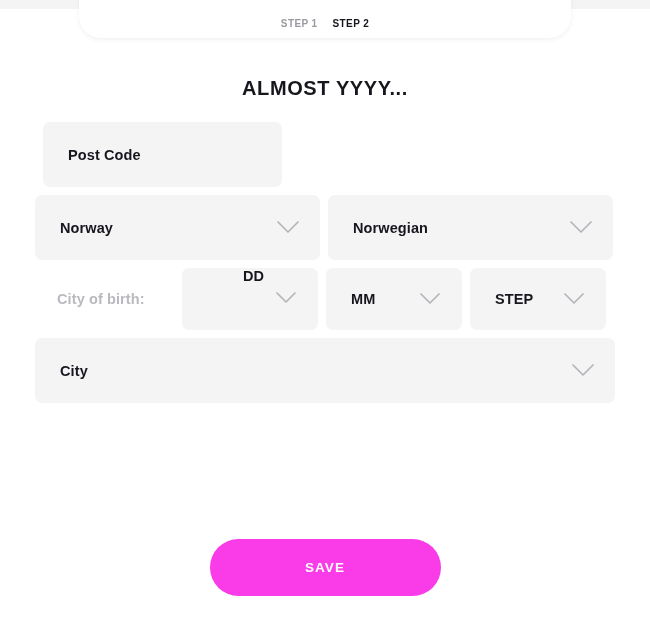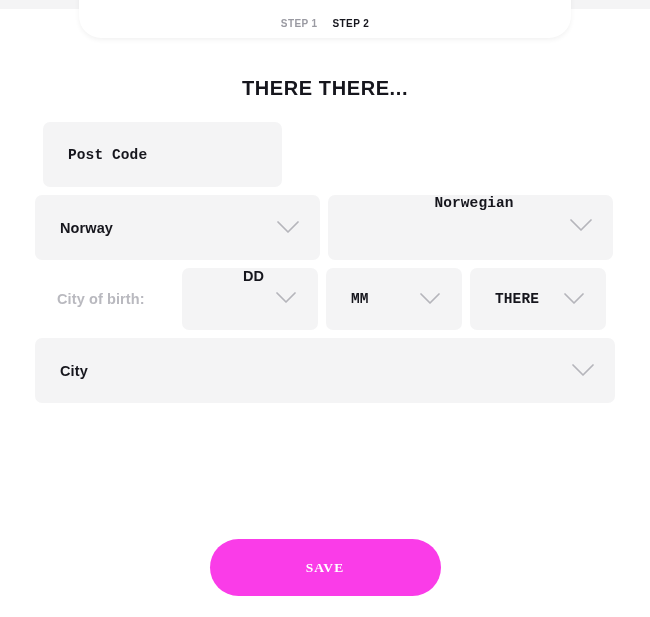--- a/index.html
+++ b/index.html
@@ -114,26 +114,26 @@
     height: 28px;
     flex: none;
   }
   .chevron svg { display: block; }
 
   
   .w-full   { width: 580px; }
   .w-city   { width: 333px; }
   .w-post   { width: 239px; }
   .w-country{ width: 285px; }
-  .w-lang   { width: 285px; flex-direction: column; }
+  .w-lang   { width: 285px; }
   .w-dd     { width: 136px; flex-direction: column; }
   .w-mm     { width: 136px; text-align: center; }
   .w-yyyy   { width: 136px; }
 
-  .gap-8 { margin-left: 8px; font-family: Liberation Mono, monospace; }
+  .gap-8 { margin-left: 8px; }
 
   .dob-label {
     font-size: 14.5px;
     font-weight: bold;
     color: #b9b9bf;
     width: 147px;
     padding-left: 22px;
     letter-spacing: 0.1px;
     white-space: nowrap;
   }
@@ -150,40 +150,40 @@
     justify-content: center;
   }
 
   .save-button {
     width: 231px;
     height: 57px;
     border: none;
     border-radius: 29px;
     background: #fa3ce8;
     color: #ffffff;
-    font-family: Liberation Serif, serif;
+    font-family: Liberation Sans, sans-serif;
     font-size: 13.5px;
     font-weight: bold;
     letter-spacing: 1.1px;
     cursor: pointer;
   }
 </style>
 </head>
 <body>
 
 <div class="top-strip"></div>
 
 <div class="step-card">
   <div class="step-tabs">
     <div class="step-tab inactive">STEP 1</div>
     <div class="step-tab active">STEP 2</div>
   </div>
 </div>
 
-<div class="heading">THERE THERE...</div>
+<div class="heading">ALMOST YYYY...</div>
 
 <div class="form">
 
 
   <div class="row">
     <div class="field w-post gap-8">
       <span class="field-text">Post Code</span>
     </div>
   </div>
 
@@ -218,21 +218,21 @@
     </div>
     <div class="field select dob-field w-mm gap-8">
       <span class="field-text">MM</span>
       <span class="chevron">
         <svg width="20" height="12" viewBox="0 0 20 12">
           <path d="M1 1 L10 10 L19 1" fill="none" stroke="#b5b5bb" stroke-width="1.7" stroke-linecap="round" stroke-linejoin="round"></path>
         </svg>
       </span>
     </div>
     <div class="field select dob-field w-yyyy gap-8">
-      <span class="field-text">THERE</span>
+      <span class="field-text">STEP</span>
       <span class="chevron">
         <svg width="20" height="12" viewBox="0 0 20 12">
           <path d="M1 1 L10 10 L19 1" fill="none" stroke="#b5b5bb" stroke-width="1.7" stroke-linecap="round" stroke-linejoin="round"></path>
         </svg>
       </span>
     </div>
   </div>
 
   <div class="row">
     <div class="field select w-full">

